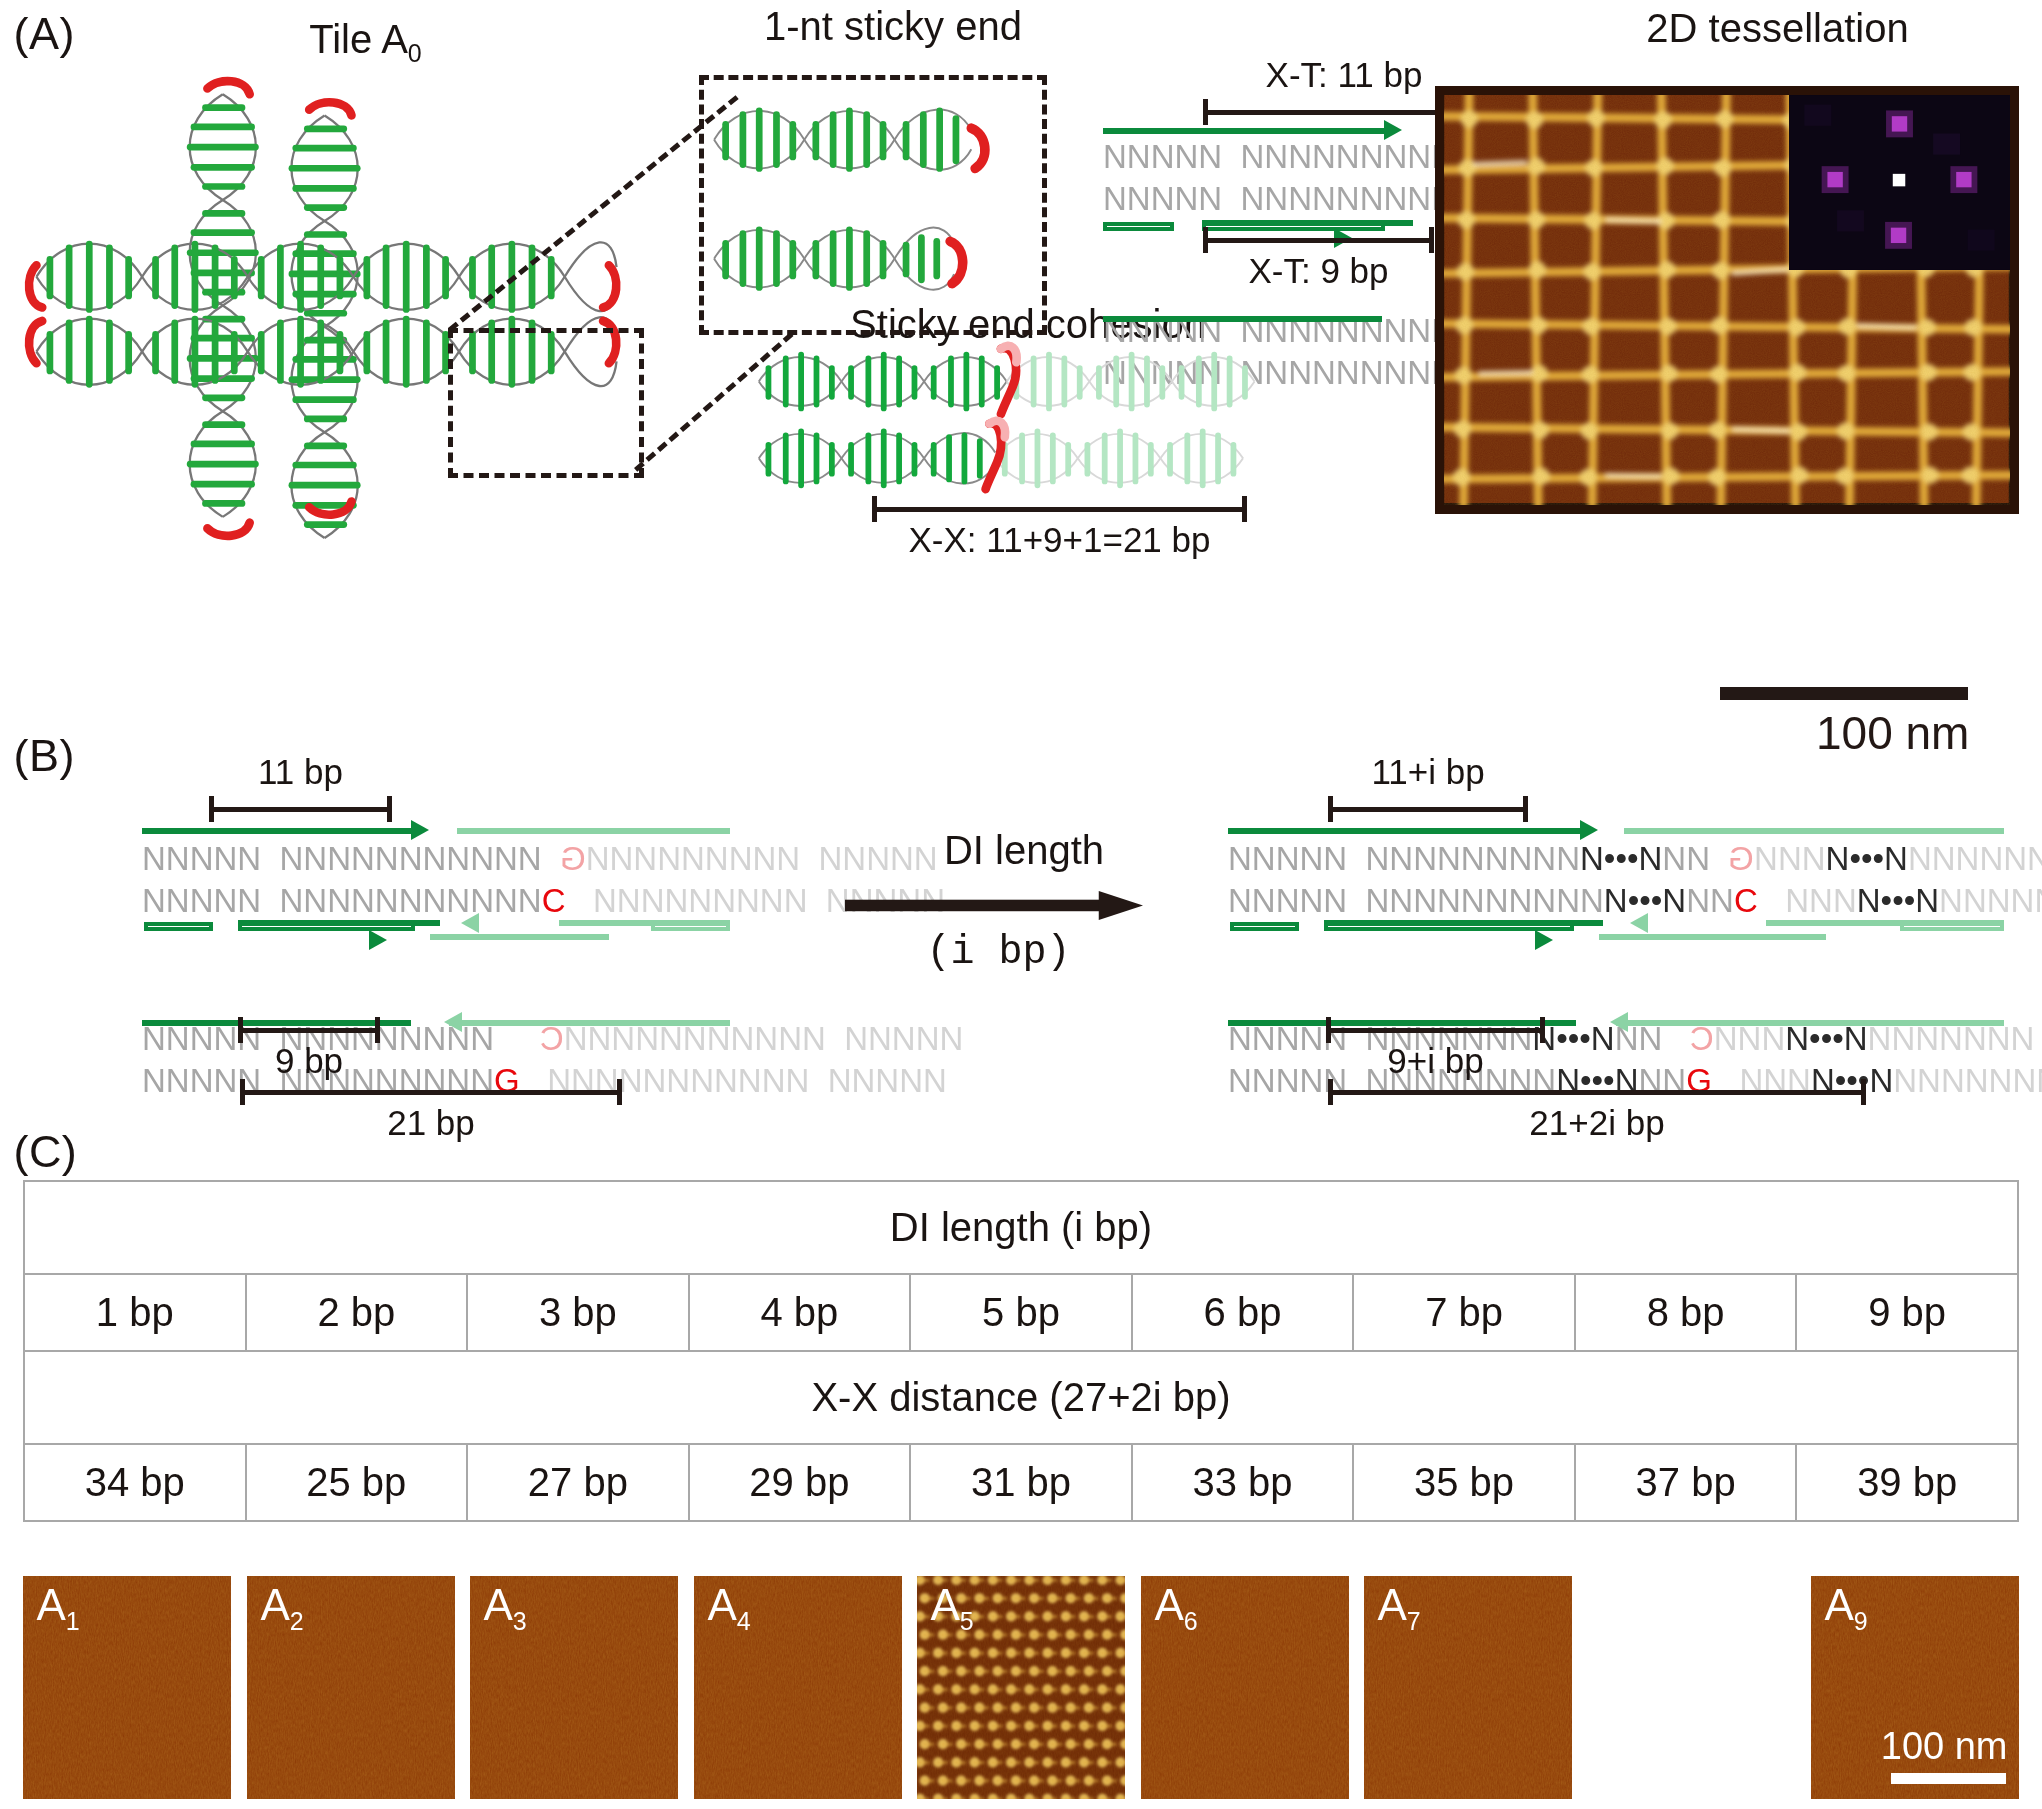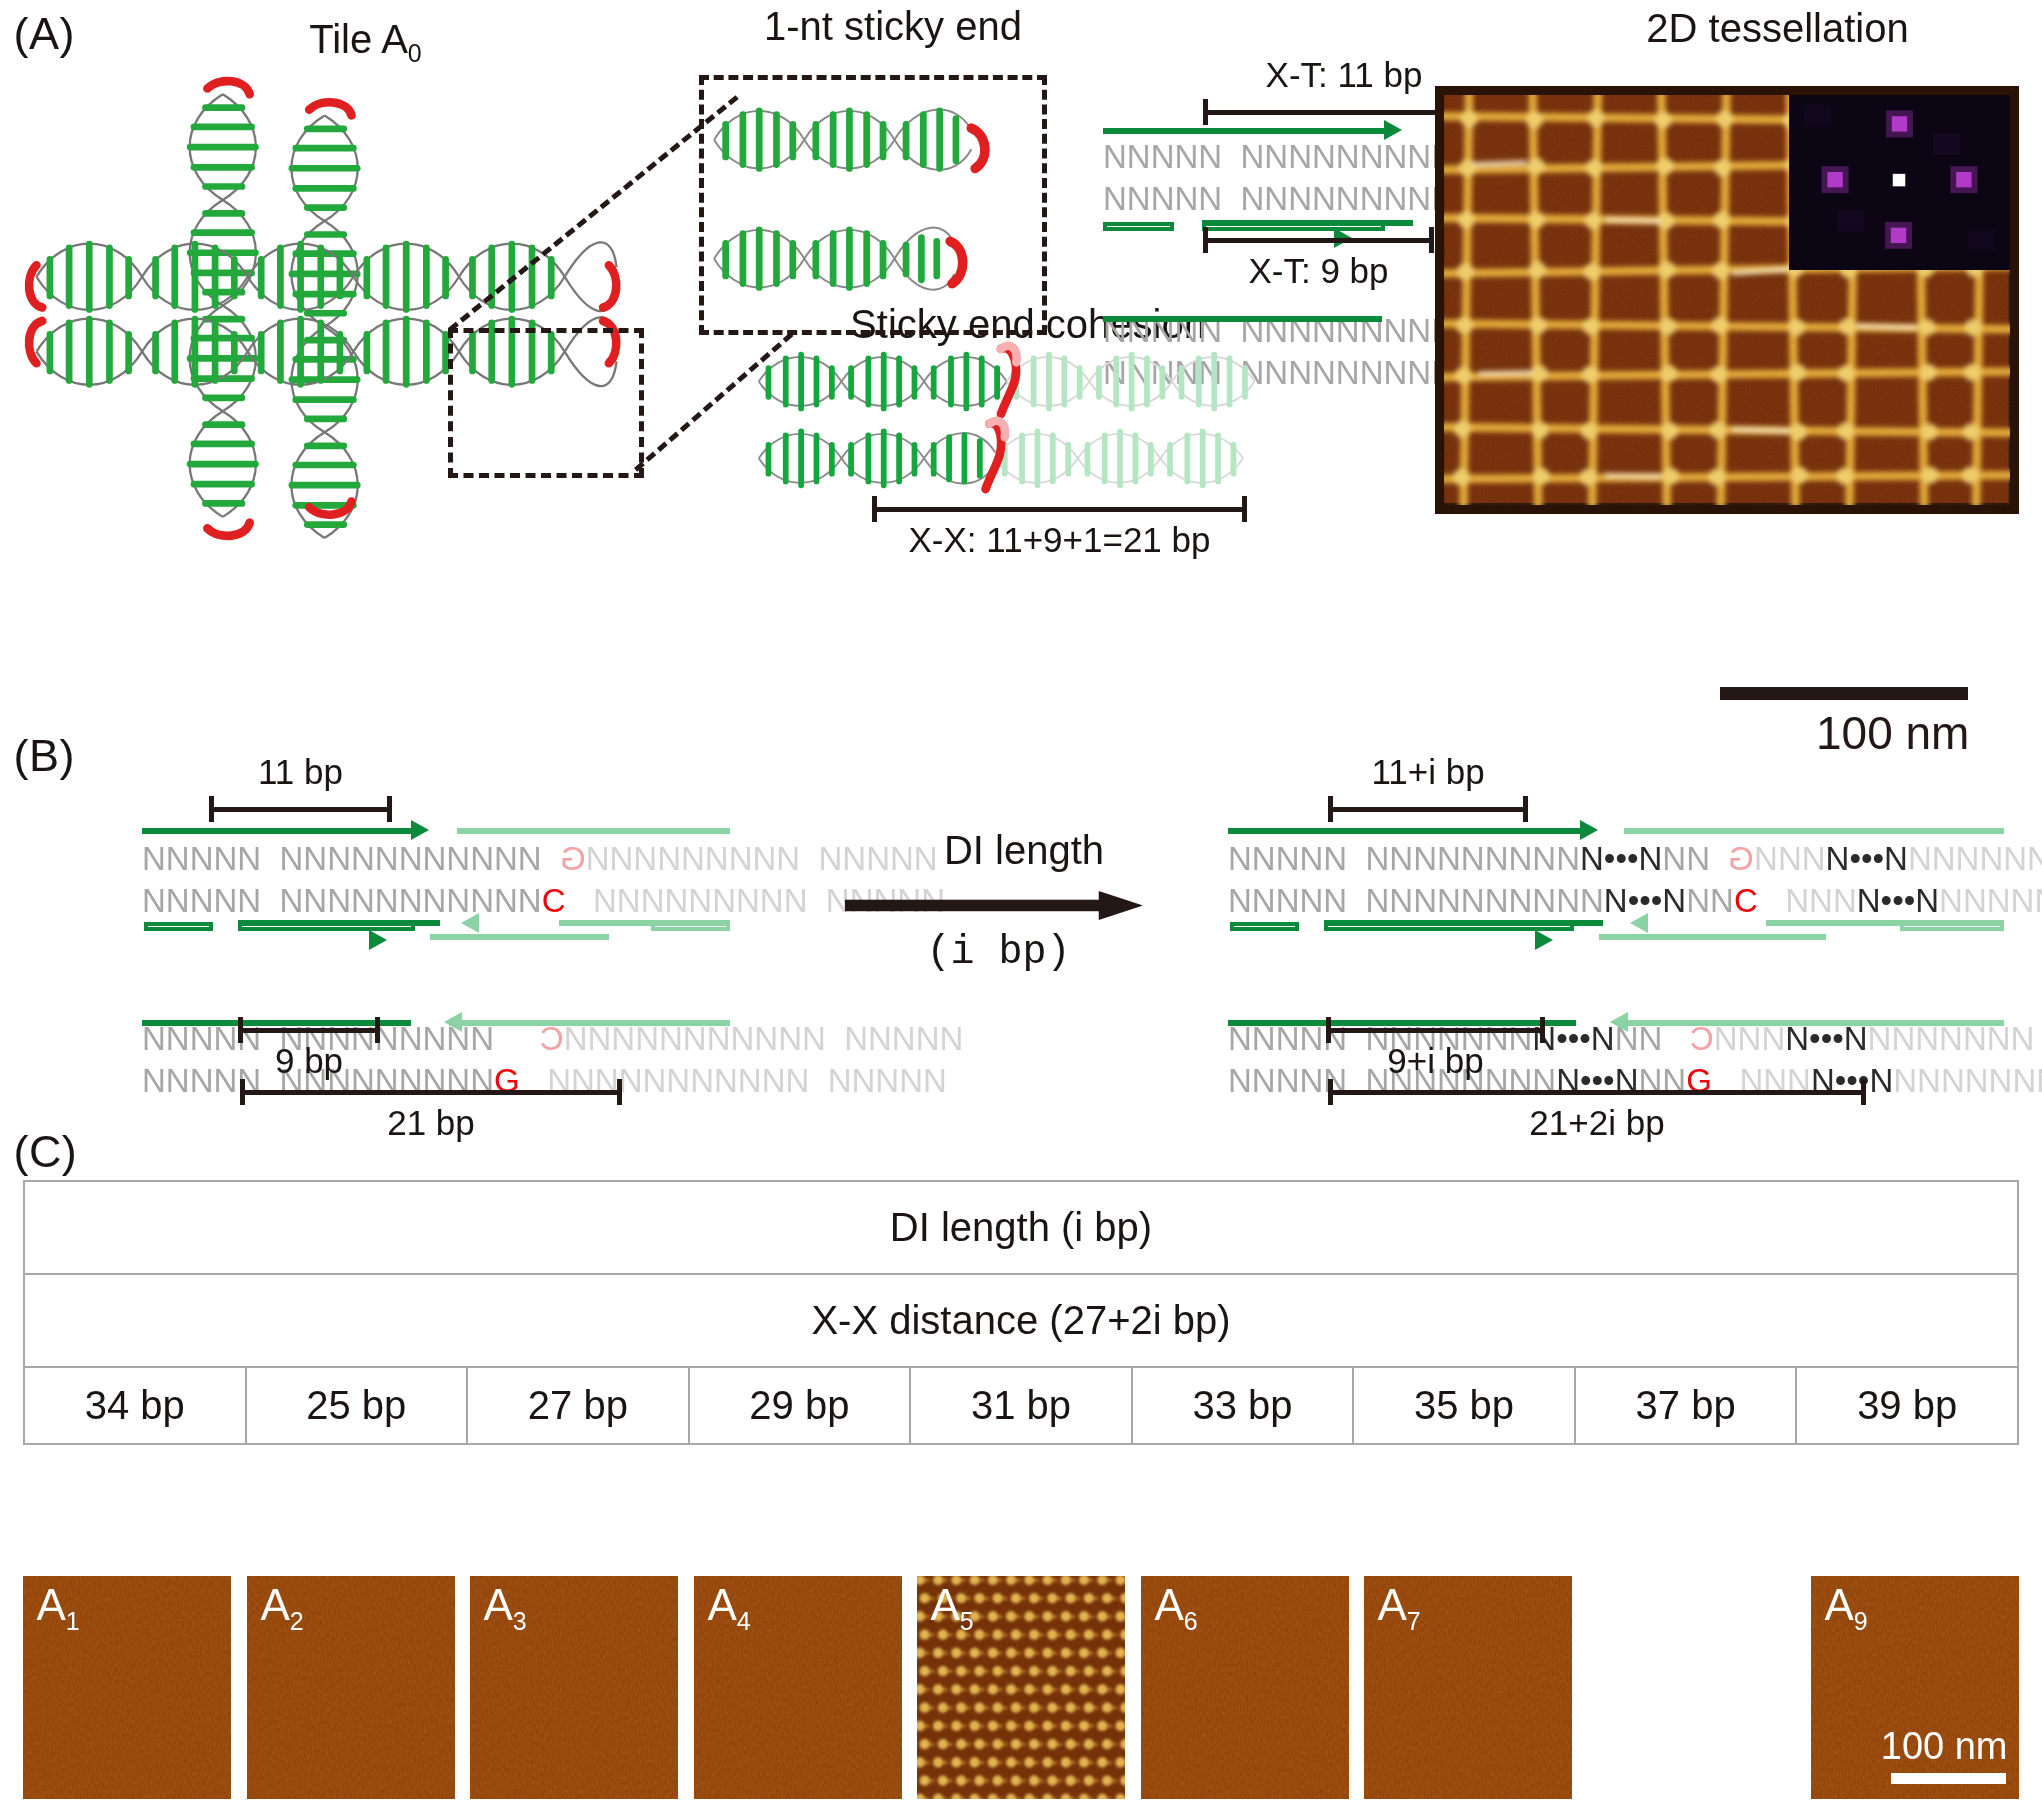--- a/index.html
+++ b/index.html
@@ -660,20 +660,31 @@
     <div class="cap" style="right:0;"></div>
   <div class="lbl below">21+2i bp</div>
 </div>
 
 <div class="abs panel-letter" style="left:13.4px;top:1126px;">(C)</div>
 
 <table class="ctab" style="left:23px;top:1180px;width:1996px;">
   <tbody>
       <tr>
     <td class="hdr" colspan="9">DI length (i bp)</td>
+  </tr>
+  <tr>
+    <td class="val">1 bp</td>
+    <td class="val">2 bp</td>
+    <td class="val">3 bp</td>
+    <td class="val">4 bp</td>
+    <td class="val">5 bp</td>
+    <td class="val">6 bp</td>
+    <td class="val">7 bp</td>
+    <td class="val">8 bp</td>
+    <td class="val">9 bp</td>
   </tr>
   <tr>
     <td class="hdr" colspan="9">X-X distance (27+2i bp)</td>
   </tr>
   <tr>
     <td class="val">34 bp</td>
     <td class="val">25 bp</td>
     <td class="val">27 bp</td>
     <td class="val">29 bp</td>
     <td class="val">31 bp</td>

